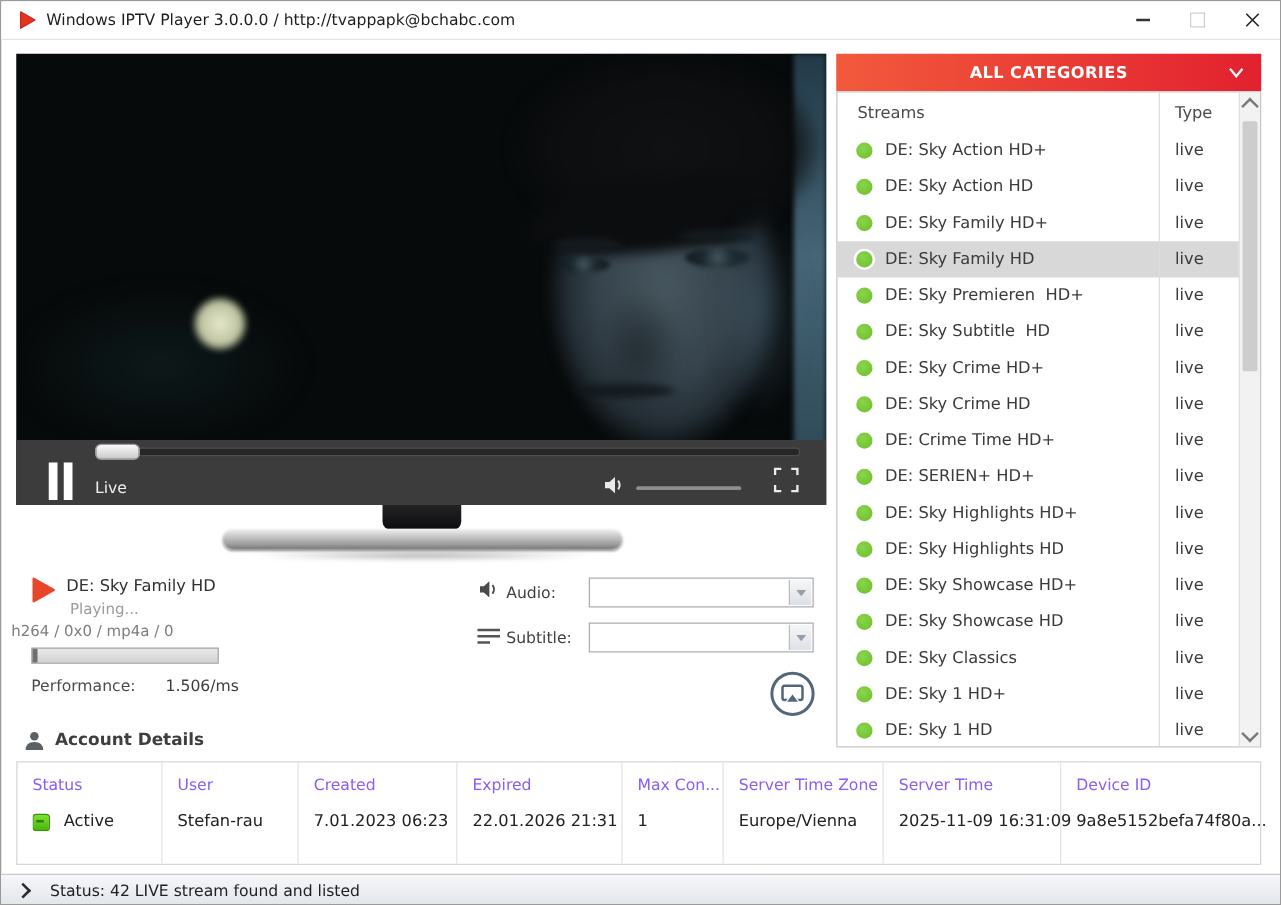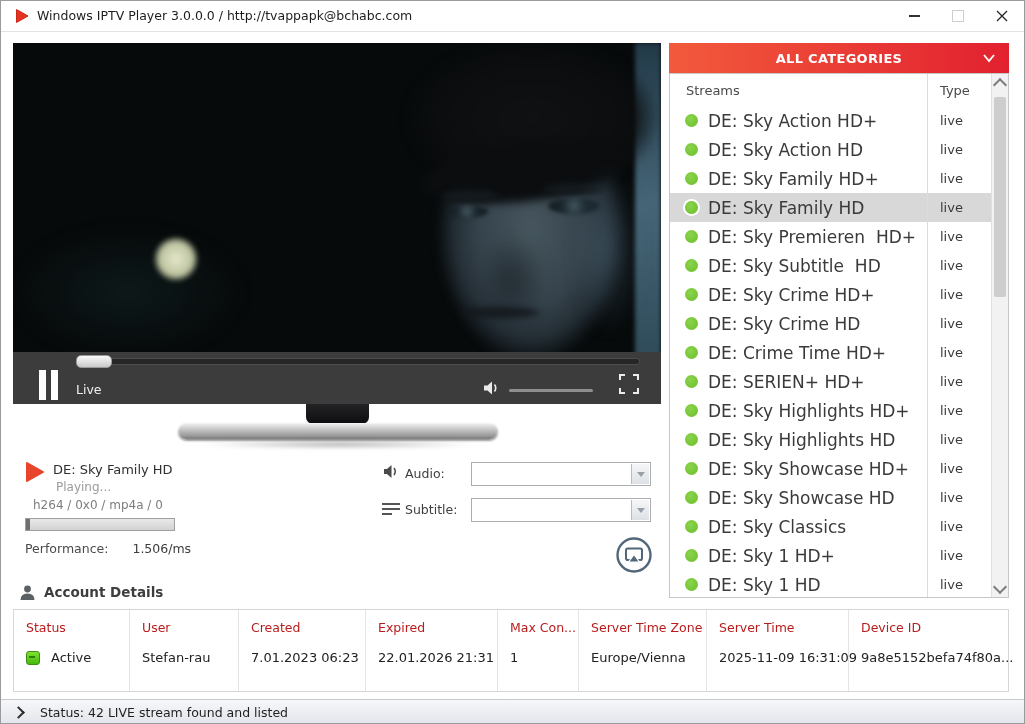--- a/index.html
+++ b/index.html
@@ -61,21 +61,21 @@
     background:linear-gradient(#232325,#0d0d0f);border-radius:0 0 7px 7px;}
   .stand-base{position:absolute;left:177px;top:422px;width:320px;height:17px;border-radius:9px;
     background:linear-gradient(#f2f2f2 0%,#c9c9c9 35%,#9a9a9a 75%,#6f6f6f 100%);
     box-shadow:inset 0 0 2px #fff, 0 1px 2px rgba(0,0,0,.4);}
   .stand-shadow{position:absolute;left:196px;top:440px;width:282px;height:7px;border-radius:50%;
     background:radial-gradient(ellipse,rgba(0,0,0,.38),rgba(0,0,0,0) 70%);filter:blur(2px);}
   
   .np-play{position:absolute;left:24px;top:460px;}
   .np-title{position:absolute;left:52px;top:461px;font-size:13px;color:#303030;}
   .np-state{position:absolute;left:55px;top:479px;font-size:12px;color:#9b9b9b;}
-  .np-codec{position:absolute;left:32px;top:497px;font-size:12px;color:#7d7d7d;text-align:right;}
+  .np-codec{position:absolute;left:8px;top:497px;font-size:12px;color:#7d7d7d;text-align:right;}
   .np-progress{position:absolute;left:24px;top:517px;width:148px;height:11px;border:1px solid #9f9f9f;
     background:linear-gradient(#e9e9e9,#d2d2d2);}
   .np-progress-fill{position:absolute;left:0;top:0;width:4px;height:100%;background:#6f6f6f;}
   .np-perf{position:absolute;left:24px;top:540px;font-size:12.5px;color:#4a4a4a;}
   .np-perf .val{margin-left:24px;color:#3d3d3d;}
   
   .sel-label{position:absolute;font-size:12.5px;color:#3f3f3f;}
   .audio-icon{position:absolute;left:382px;top:463px;}
   .audio-label{left:404px;top:465px;}
   .subtitle-icon{position:absolute;left:381px;top:502px;width:18px;height:12px;}
@@ -89,42 +89,42 @@
     background:linear-gradient(#f5f6f7,#dde1e6);border-left:1px solid #b9bcc0;
     display:flex;align-items:center;justify-content:center;}
   .dd-arrow{width:0;height:0;border-left:4px solid transparent;border-right:4px solid transparent;border-top:5px solid #97a0aa;}
   .cast-btn{position:absolute;left:614px;top:535px;width:38px;height:38px;cursor:pointer;}
   
   .acct-head{position:absolute;left:18px;top:583px;display:flex;align-items:flex-start;font-weight:bold;}
   .acct-title{margin-left:8px;font-size:13.5px;color:#3e3e3e;}
   .acct-table{position:absolute;left:12px;top:608px;width:994px;height:81px;border:1px solid #d6d6d6;display:flex;}
   .col{height:100%;border-right:1px solid #e4e4e4;box-sizing:border-box;position:relative;}
   .col:last-child{border-right:none;}
-  .col-h{position:absolute;left:12px;top:10px;font-size:12.5px;color:#b91c1c;white-space:nowrap;overflow:hidden;}
+  .col-h{position:absolute;left:12px;top:10px;font-size:12.5px;color:#8b5cf6;white-space:nowrap;overflow:hidden;}
   .col-v{position:absolute;left:12px;top:40px;font-size:13px;color:#222;white-space:nowrap;overflow:hidden;}
   .status-cell{display:flex;align-items:flex-end;}
   .status-sq{width:12px;height:12px;border-radius:3px;background:linear-gradient(#7de32e,#46b80d);
     border:1px solid #3c8f10;position:relative;margin-right:11px;}
   .status-sq::after{content:"";position:absolute;left:2px;top:4px;width:6px;height:2px;background:#2f7d0c;}
   
   .cat-header{position:absolute;left:668px;top:42px;width:340px;height:30px;
     background:linear-gradient(90deg,#f25a3c,#e2212f);display:flex;align-items:center;justify-content:center;cursor:pointer;}
   .cat-header span{color:#fff;font-weight:bold;font-size:13px;letter-spacing:.3px;}
   .cat-chevron{position:absolute;right:14px;top:9px;width:12px;height:12px;}
   .stream-panel{position:absolute;left:668px;top:72px;width:340px;height:525px;border:1px solid #c6c6c6;box-sizing:border-box;background:#fff;}
   .list-colhead{position:absolute;top:9px;font-size:13px;color:#4a4a4a;}
   .head-streams{left:16px;} .head-type{left:270px;}
   .col-sep{position:absolute;left:257px;top:0;width:1px;height:100%;background:#dcdcdc;z-index:3;pointer-events:none;}
   .rows{position:absolute;left:0;top:32px;width:322px;}
   .srow{position:relative;width:100%;height:29px;display:flex;align-items:center;cursor:pointer;}
   .srow.selected{background:#d8d8d8;}
   .dot{width:13px;height:13px;border-radius:50%;margin-left:15px;flex:0 0 auto;
     background:radial-gradient(circle at 40% 35%,#8ad44c,#6cbe2a);}
   .srow.selected .dot{box-shadow:0 0 0 2px #fff;}
-  .srow-name{margin-left:10px;font-size:17px;color:#3a3a3a;white-space:pre;}
+  .srow-name{margin-left:10px;font-size:13px;color:#3a3a3a;white-space:pre;}
   .srow-type{position:absolute;left:270px;font-size:13px;color:#3a3a3a;}
   .vscroll{position:absolute;right:0;top:0;width:16px;height:100%;background:#f2f2f2;border-left:1px solid #e0e0e0;z-index:4;}
   .sb-arrow{position:absolute;left:0;width:16px;height:17px;display:flex;align-items:center;justify-content:center;cursor:pointer;}
   .sb-up{top:0;} .sb-down{bottom:0;}
   .sb-thumb{position:absolute;left:2px;top:23px;width:12px;height:200px;background:#cdcdcd;border-radius:2px;cursor:pointer;}
   .chev{width:8px;height:8px;border-right:2px solid #7a7a7a;border-bottom:2px solid #7a7a7a;}
   .chev-up{transform:rotate(-135deg);margin-top:4px;} .chev-down{transform:rotate(45deg);margin-bottom:4px;}
   
   .statusbar{position:absolute;left:0;top:698px;width:100%;height:24px;
     background:linear-gradient(#f6f7f9,#e2e5eb);border-top:1px solid #c9c9c9;display:flex;align-items:center;}

